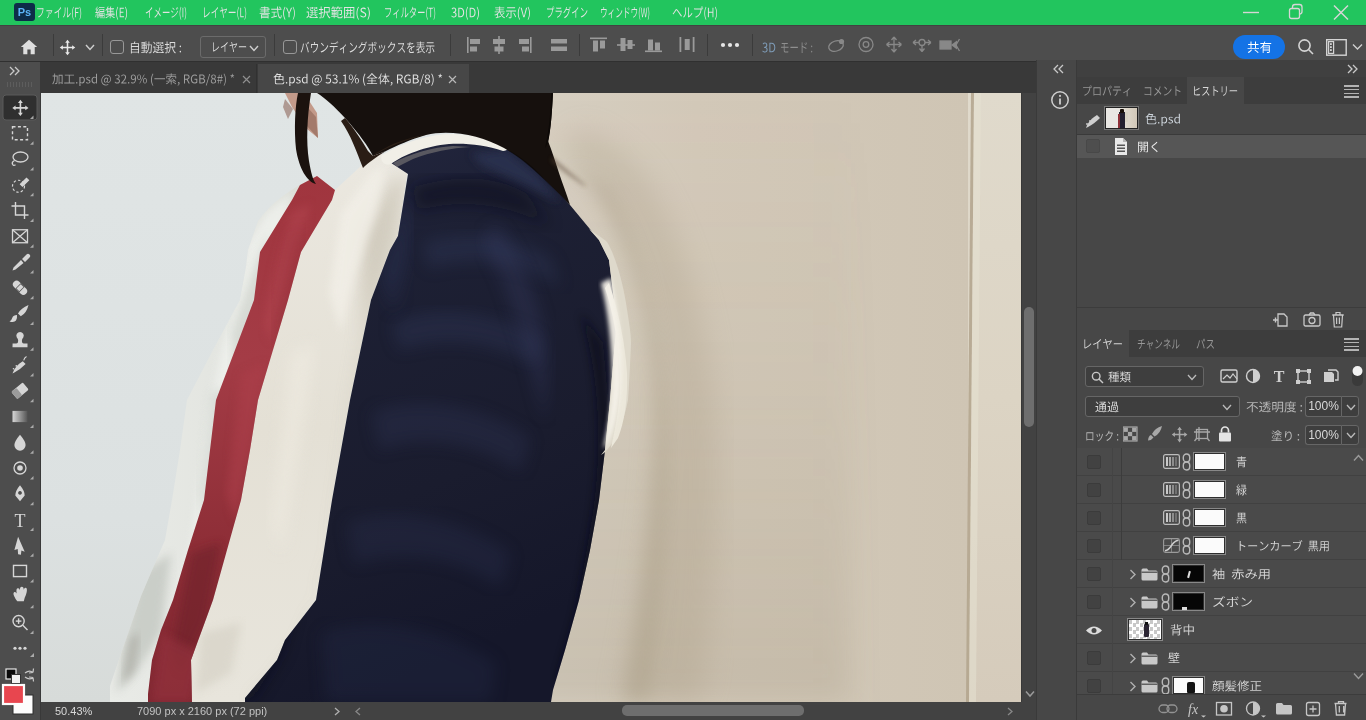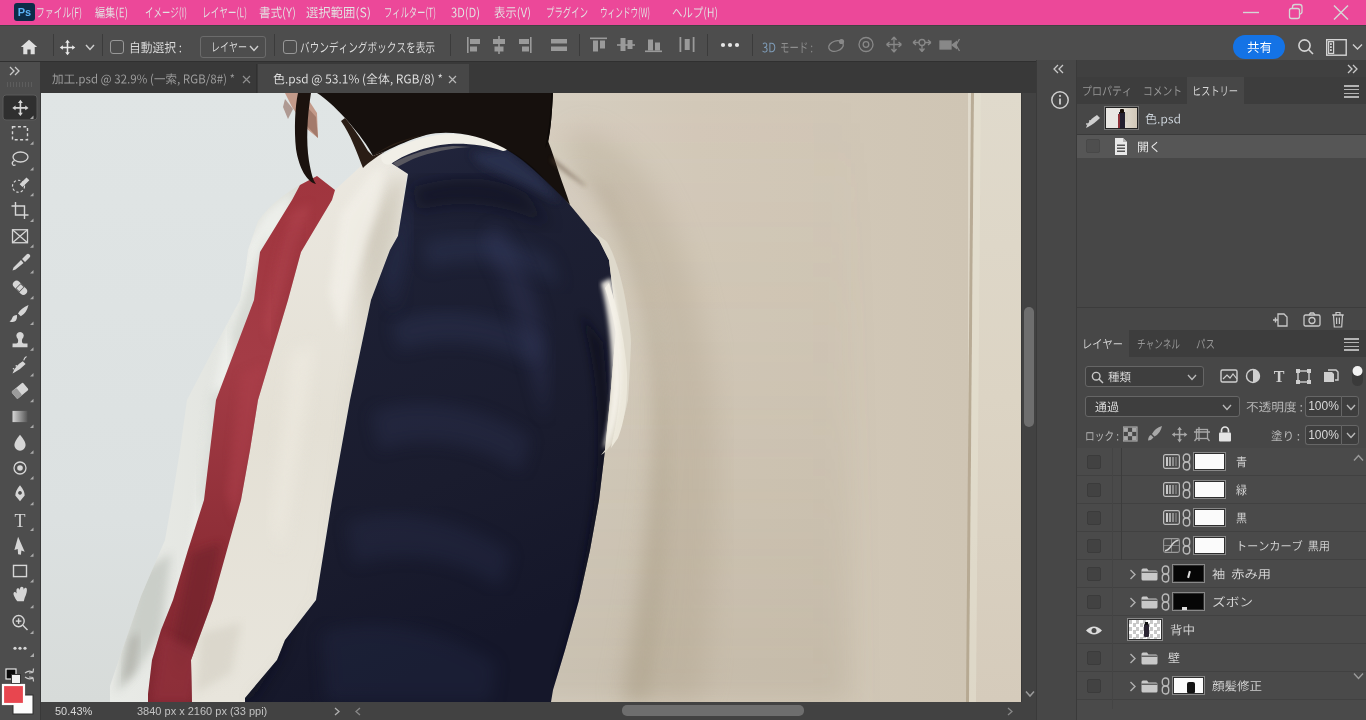--- a/index.html
+++ b/index.html
@@ -2,21 +2,21 @@
 <html><head>
 <meta charset="utf-8">
 <style>
   * { margin:0; padding:0; box-sizing:border-box; }
   html,body { width:1366px; height:720px; overflow:hidden; background:#474747;
     font-family:"Liberation Sans", sans-serif; }
   .abs { position:absolute; }
   #app { position:relative; width:1366px; height:720px; }
 
   #menubar { position:absolute; left:0; top:0; width:1366px; height:25px;
-    background:#ec4899; }
+    background:#22c55e; }
   #pslogo { position:absolute; left:14px; top:3px; width:21px; height:18px;
     background:#0d2c49; border-radius:3px; color:#5cb3f7; font-size:11px;
     font-weight:bold; text-align:center; line-height:18px; }
 
   #optbar { position:absolute; left:0; top:25px; width:1366px; height:37px;
     background:#4d4d4d; border-top:1px solid #424242; border-bottom:1px solid #303030; }
   .vsep { position:absolute; top:8px; height:22px; width:1px; background:#3b3b3b; }
   .optchk { position:absolute; width:14px; height:14px; border:1px solid #989898;
     border-radius:3px; top:14px; background:transparent; }
   #sharebtn { position:absolute; left:1233px; top:9px; width:52px; height:24px;
@@ -486,21 +486,21 @@
 
   <div id="vscroll">
     <div id="vthumb"></div>
     <svg class="abs" style="left:3px;top:597px;" width="10" height="8">
         <path d="M1 1.5 L5 6 L9 1.5" fill="none" stroke="#9a9a9a" stroke-width="1.5"></path>
       </svg>
   </div>
 
   <div id="statusbar">
     <div class="abs" style="left:14px;top:0;height:18px;line-height:18px;color:#d8d8d8;">50.43%</div>
-    <div class="abs" style="left:96px;top:0;height:18px;line-height:18px;color:#c2c2c2;">3840 px x 2160 px (33 ppi)</div>
+    <div class="abs" style="left:96px;top:0;height:18px;line-height:18px;color:#c2c2c2;">7090 px x 2160 px (72 ppi)</div>
     <svg class="abs" style="left:293px;top:5px;" width="6" height="9">
         <path d="M1 1 L5 4.5 L1 8" fill="none" stroke="#b0b0b0" stroke-width="1.3"></path>
       </svg>
     <svg class="abs" style="left:314px;top:5px;" width="6" height="9">
         <path d="M5 1 L1 4.5 L5 8" fill="none" stroke="#888" stroke-width="1.3"></path>
       </svg>
     <div id="hthumb"></div>
     <svg class="abs" style="left:966px;top:5px;" width="6" height="9">
         <path d="M1 1 L5 4.5 L1 8" fill="none" stroke="#888" stroke-width="1.3"></path>
       </svg>
@@ -852,15 +852,36 @@
           </div>
           <div class="abs" style="left:35px;top:0;width:1px;height:261px;background:#444;"></div>
           <svg style="position:absolute;right:2px;top:6px;" width="11" height="8">
             <path d="M1 6.5 L5.5 1.5 L10 6.5" fill="none" stroke="#9a9a9a" stroke-width="1.4"></path>
           </svg>
           <svg style="position:absolute;right:2px;top:224px;" width="11" height="8">
             <path d="M1 1.5 L5.5 6.5 L10 1.5" fill="none" stroke="#9a9a9a" stroke-width="1.4"></path>
           </svg>
       </div>
 
+      <div class="abs" style="left:0; top:364px; width:289px; height:26px; background:#474747; border-top:1px solid #3c3c3c;">
+        <svg id="bottomicons" class="abs" style="left:0;top:1px;" width="289" height="25">
+          <g fill="none" stroke="#c6c6c6" stroke-width="1.3">
+            <g opacity="0.6">
+              <rect x="82" y="9" width="10" height="7.5" rx="3.75"></rect>
+              <rect x="90" y="9" width="10" height="7.5" rx="3.75"></rect>
+            </g>
+            <text x="111" y="18" font-size="14" font-style="italic" fill="#c6c6c6" stroke="none" font-family="Liberation Serif">fx</text>
+            <path d="M124 19.5 l2.5 2 l2.5 -2 z" fill="#c6c6c6" stroke="none"></path>
+            <rect x="139.5" y="6.5" width="15" height="12.5"></rect>
+            <circle cx="147" cy="12.7" r="3.8" fill="#c6c6c6" stroke="none"></circle>
+            <circle cx="176" cy="12.5" r="6.5"></circle>
+            <path d="M176 6 a6.5 6.5 0 0 1 0 13 z" fill="#c6c6c6" stroke="none"></path>
+            <path d="M184 19.5 l2.5 2 l2.5 -2 z" fill="#c6c6c6" stroke="none"></path>
+            <path d="M199 8.5 a1.5 1.5 0 0 1 1.5 -1.5 h4.5 l1.5 2 h7 a1.5 1.5 0 0 1 1.5 1.5 v6.5 a1.5 1.5 0 0 1 -1.5 1.5 h-13 a1.5 1.5 0 0 1 -1.5 -1.5 Z" fill="#c6c6c6" stroke="none"></path>
+            <rect x="229.5" y="6.5" width="13" height="13" rx="2"></rect>
+            <path d="M236 9.5 v7 M232.5 13 h7"></path>
+            <path d="M258.5 7.5 h10 l-0.9 11.5 h-8.2 z M257.5 7.5 h12 M261.5 7.5 v-1.8 h5 v1.8 M262.3 10 v6.5 M266.7 10 v6.5"></path>
+          </g>
+        </svg>
+      </div>
     </div>
   </div>
 </div>
 
 </body></html>

